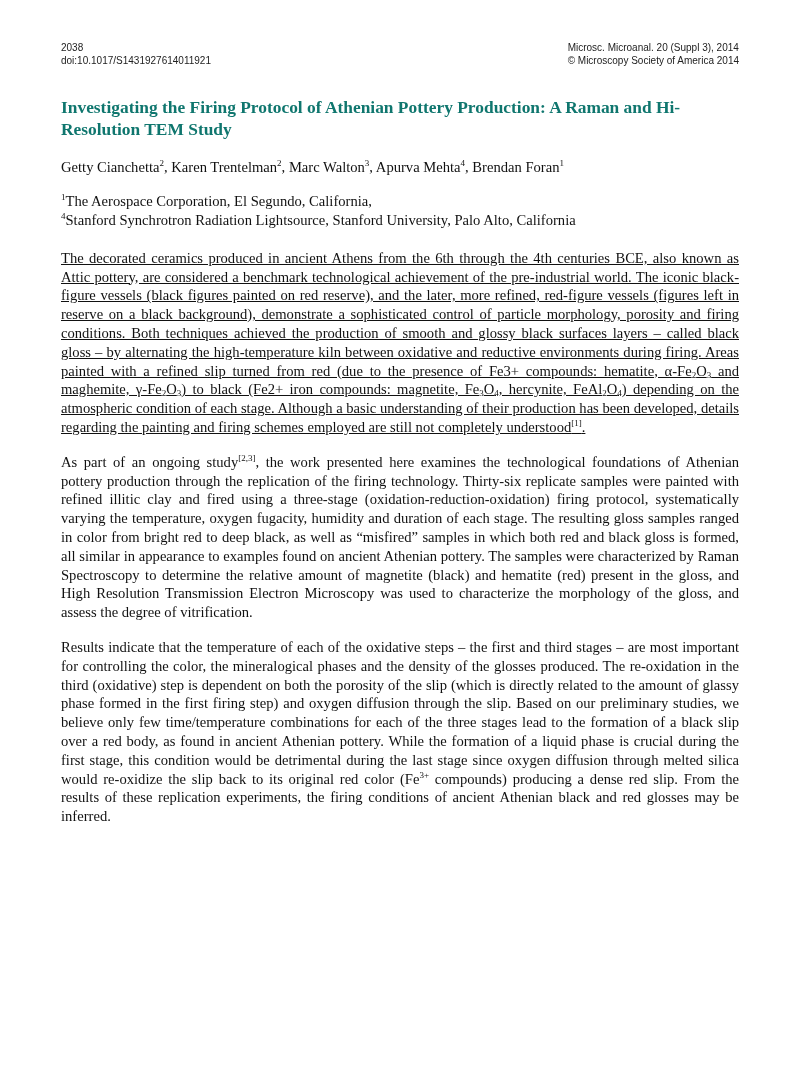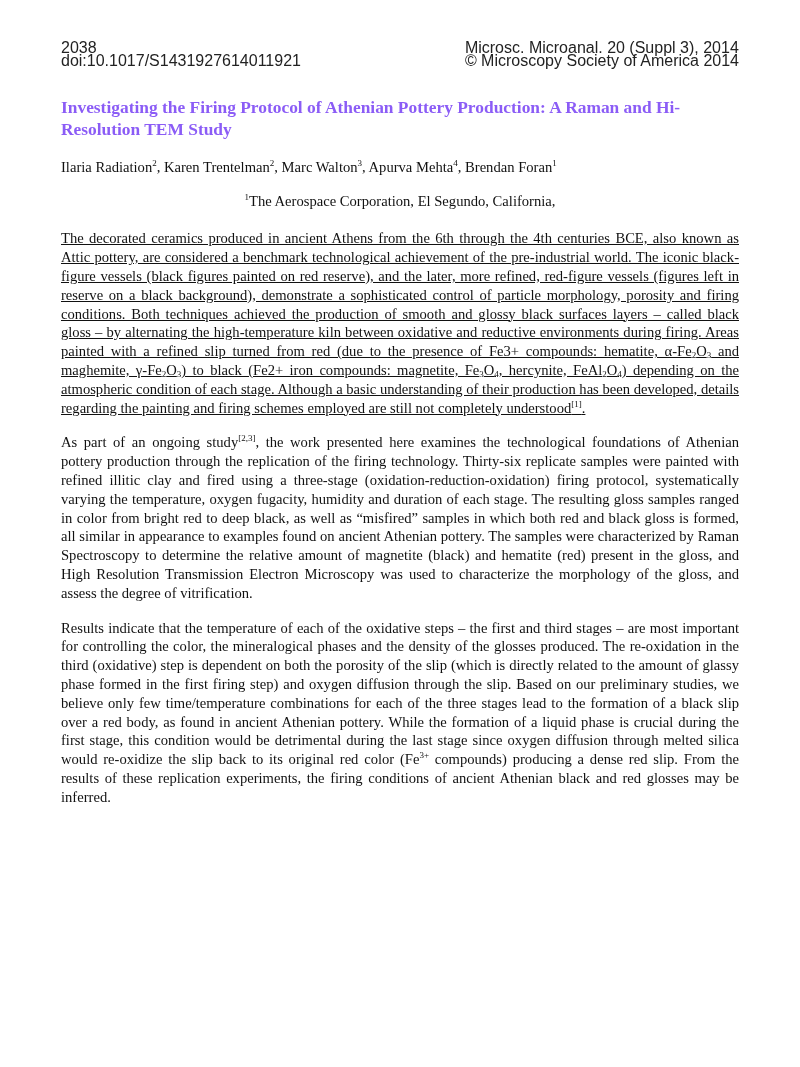--- a/index.html
+++ b/index.html
@@ -1,24 +1,24 @@
 <!DOCTYPE html>
 <html><head>
 <meta charset="utf-8">
 <style>
   html, body { margin: 0; padding: 0; background: #ffffff; }
   body { width: 800px; height: 1067px; position: relative; overflow: hidden; color: #111; }
-  .hdr { position: absolute; top: 41px; font-family: "Liberation Sans", sans-serif; font-size: 16px; line-height: 13px; color: #222; }
+  .hdr { position: absolute; top: 41px; font-family: "Liberation Sans", sans-serif; font-size: 10px; line-height: 13px; color: #222; }
   .hdr-left { left: 61px; }
   .hdr-right { right: 61px; text-align: left; }
   .content { position: absolute; left: 61px; top: 96px; width: 678px; font-family: "Liberation Serif", serif; }
-  .title { font-weight: bold; font-size: 17.4px; line-height: 22px; margin: 0; color: #8b5cf6; }
+  .title { font-weight: bold; font-size: 17.4px; line-height: 22px; margin: 0; color: #0f766e; }
   .authors { font-size: 14.6px; line-height: 18px; margin: 18px 0 0 0; }
   .affils { margin: 16px 0 0 0; font-size: 14.6px; line-height: 19.4px; }
-  .affil { display: block; text-align: center; }
+  .affil { display: block; }
   sup { font-size: 9px; vertical-align: 6px; line-height: 0; }
   sub { font-size: 9px; vertical-align: -2px; line-height: 0; }
   .para { font-size: 14.6px; line-height: 18.8px; text-align: justify; margin: 16px 0 0 0; }
   .para.first { margin-top: 18px; text-decoration: underline; }
 </style>
 </head>
 <body>
 
 <div class="hdr hdr-left">
   <div>2038</div>
@@ -26,25 +26,26 @@
 </div>
 <div class="hdr hdr-right">
   <div>Microsc. Microanal. 20 (Suppl 3), 2014</div>
   <div>© Microscopy Society of America 2014</div>
 </div>
 
 <div class="content">
   <h1 class="title">Investigating the Firing Protocol of Athenian Pottery Production: A Raman and Hi-Resolution TEM Study</h1>
 
   <p class="authors">
-    <span><span>Ilaria Radiation</span><sup>2</sup><span>, </span></span><span><span>Karen Trentelman</span><sup>2</sup><span>, </span></span><span><span>Marc Walton</span><sup>3</sup><span>, </span></span><span><span>Apurva Mehta</span><sup>4</sup><span>, </span></span><span><span>Brendan Foran</span><sup>1</sup><span></span></span>
+    <span><span>Getty Cianchetta</span><sup>2</sup><span>, </span></span><span><span>Karen Trentelman</span><sup>2</sup><span>, </span></span><span><span>Marc Walton</span><sup>3</sup><span>, </span></span><span><span>Apurva Mehta</span><sup>4</sup><span>, </span></span><span><span>Brendan Foran</span><sup>1</sup><span></span></span>
   </p>
 
   <div class="affils">
     <span class="affil"><sup>1</sup><span>The Aerospace Corporation, El Segundo, California,</span></span>
+    <span class="affil"><sup>4</sup><span>Stanford Synchrotron Radiation Lightsource, Stanford University, Palo Alto, California</span></span>
   </div>
 
   <p class="para first"><span>The decorated ceramics produced in ancient Athens from the 6th through the 4th centuries BCE, also known as Attic pottery, are considered a benchmark technological achievement of the pre-industrial world. The iconic black-figure vessels (black figures painted on red reserve), and the later, more refined, red-figure vessels (figures left in reserve on a black background), demonstrate a sophisticated control of particle morphology, porosity and firing conditions. Both techniques achieved the production of smooth and glossy black surfaces layers – called black gloss – by alternating the high-temperature kiln between oxidative and reductive environments during firing. Areas painted with a refined slip turned from red (due to the presence of Fe3+ compounds: hematite, α-Fe</span><sub>2</sub><span>O</span><sub>3</sub><span> and maghemite, γ-Fe</span><sub>2</sub><span>O</span><sub>3</sub><span>) to black (Fe2+ iron compounds: magnetite, Fe</span><sub>3</sub><span>O</span><sub>4</sub><span>, hercynite, FeAl</span><sub>2</sub><span>O</span><sub>4</sub><span>) depending on the atmospheric condition of each stage. Although a basic understanding of their production has been developed, details regarding the painting and firing schemes employed are still not completely understood</span><sup>[1]</sup><span>.</span></p>
 
   <p class="para"><span>As part of an ongoing study</span><sup>[2,3]</sup><span>, the work presented here examines the technological foundations of Athenian pottery production through the replication of the firing technology. Thirty-six replicate samples were painted with refined illitic clay and fired using a three-stage (oxidation-reduction-oxidation) firing protocol, systematically varying the temperature, oxygen fugacity, humidity and duration of each stage. The resulting gloss samples ranged in color from bright red to deep black, as well as “misfired” samples in which both red and black gloss is formed, all similar in appearance to examples found on ancient Athenian pottery. The samples were characterized by Raman Spectroscopy to determine the relative amount of magnetite (black) and hematite (red) present in the gloss, and High Resolution Transmission Electron Microscopy was used to characterize the morphology of the gloss, and assess the degree of vitrification.</span></p>
 
   <p class="para"><span>Results indicate that the temperature of each of the oxidative steps – the first and third stages – are most important for controlling the color, the mineralogical phases and the density of the glosses produced. The re-oxidation in the third (oxidative) step is dependent on both the porosity of the slip (which is directly related to the amount of glassy phase formed in the first firing step) and oxygen diffusion through the slip. Based on our preliminary studies, we believe only few time/temperature combinations for each of the three stages lead to the formation of a black slip over a red body, as found in ancient Athenian pottery. While the formation of a liquid phase is crucial during the first stage, this condition would be detrimental during the last stage since oxygen diffusion through melted silica would re-oxidize the slip back to its original red color (Fe</span><sup>3+</sup><span> compounds) producing a dense red slip. From the results of these replication experiments, the firing conditions of ancient Athenian black and red glosses may be inferred.</span></p>
 </div>
 
 </body></html>

